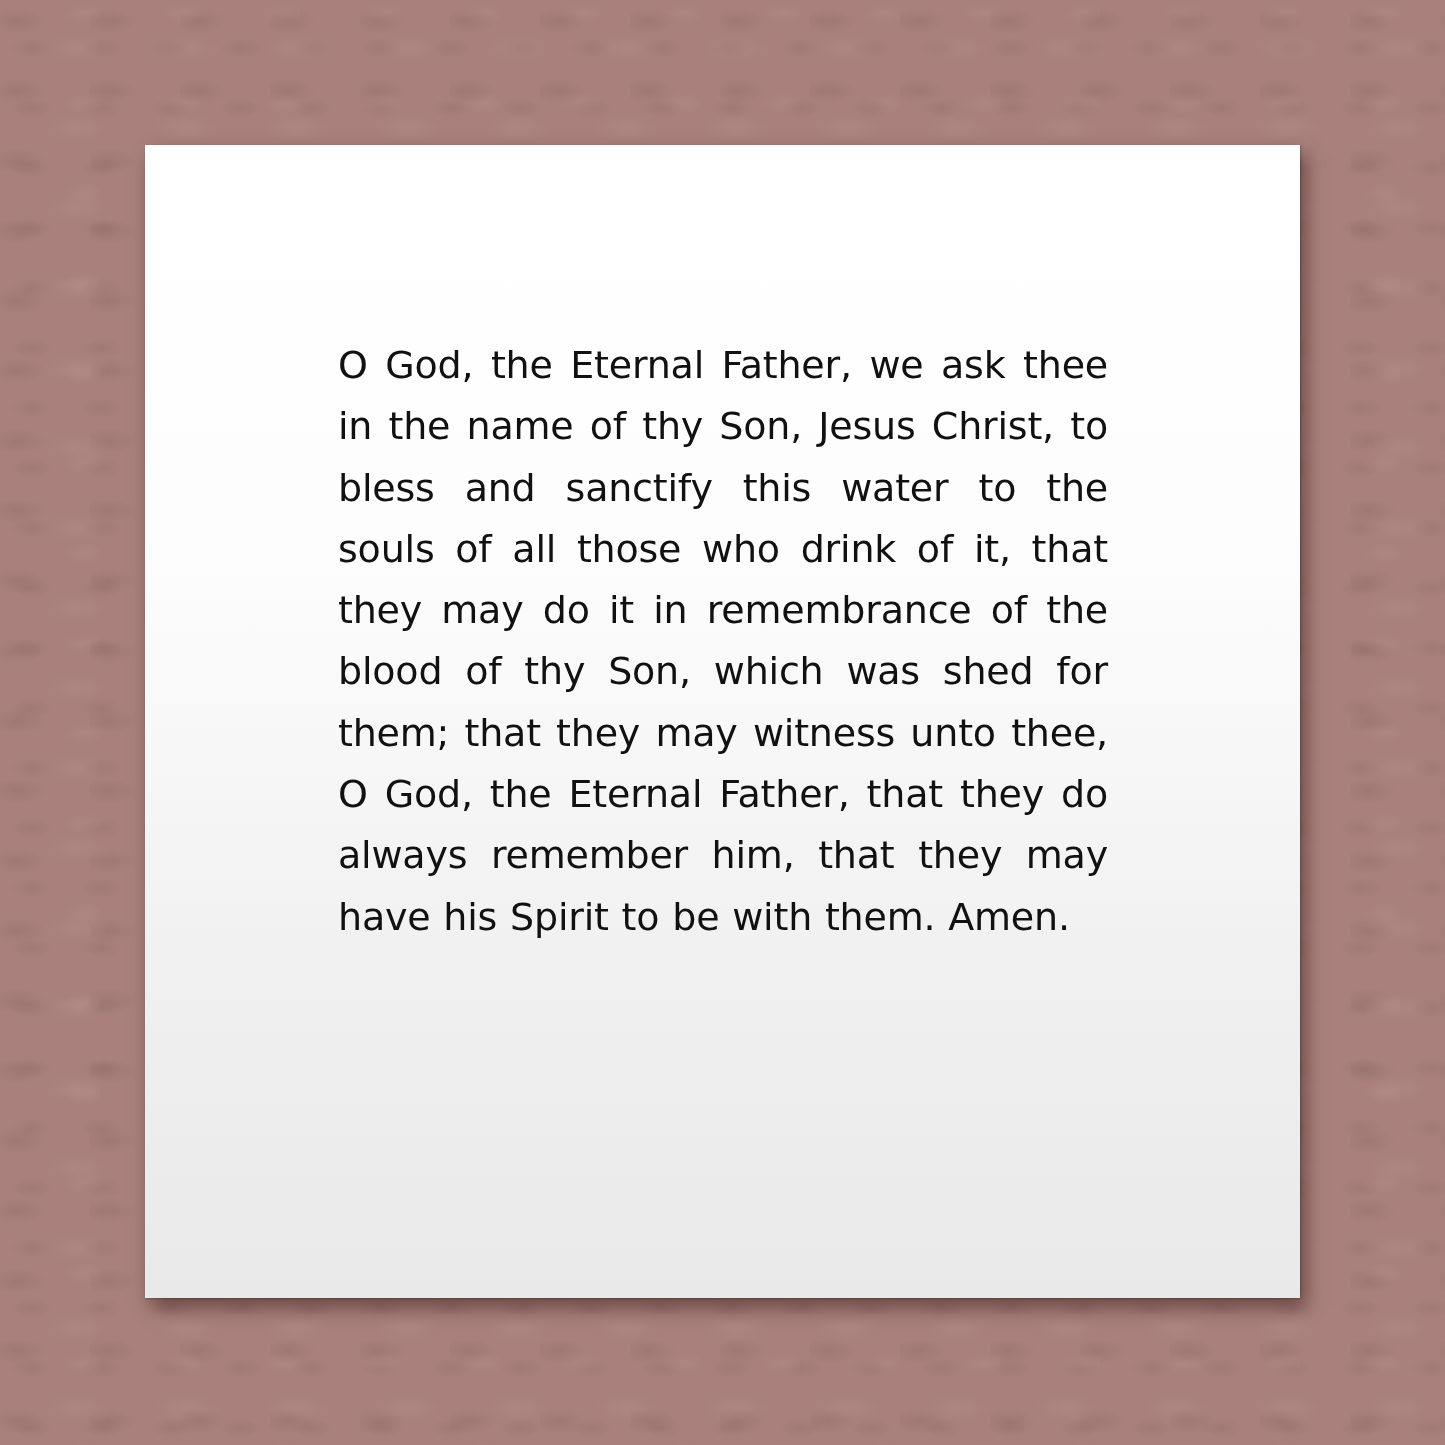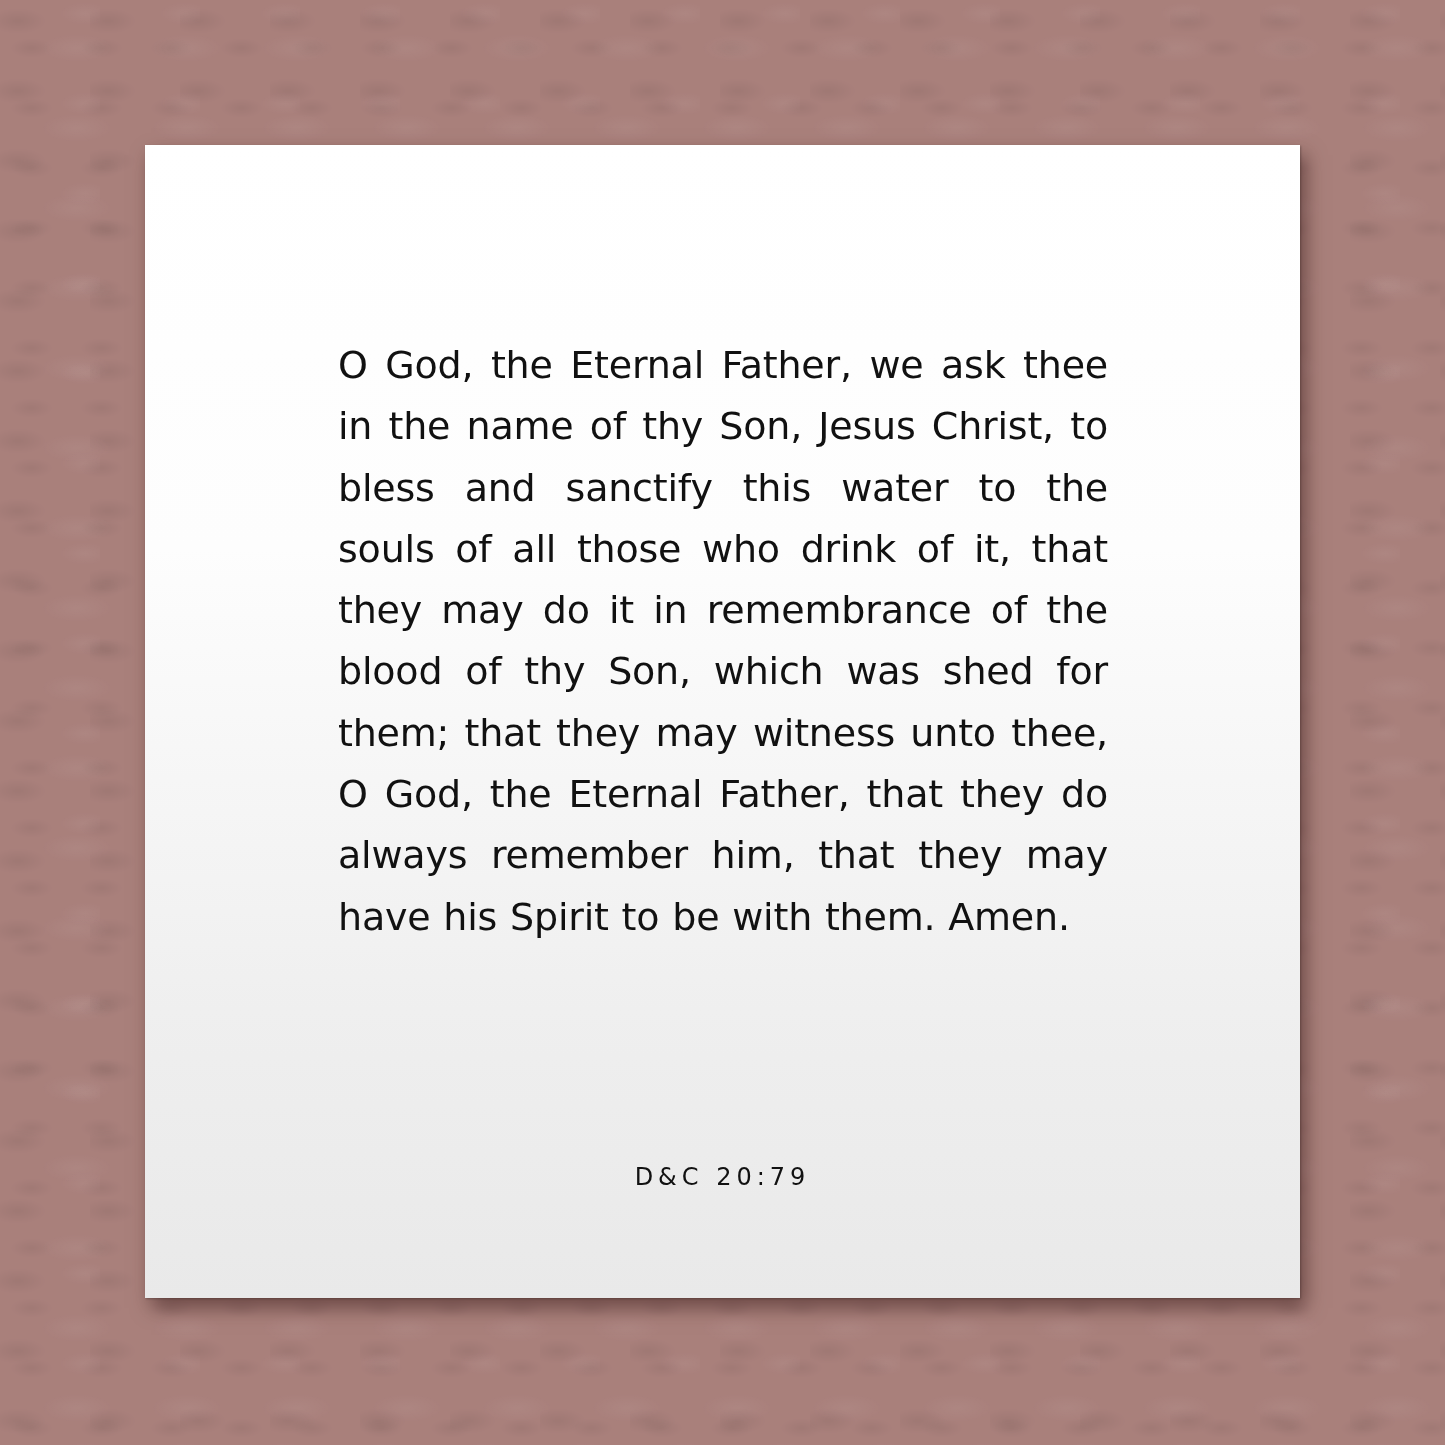--- a/index.html
+++ b/index.html
@@ -27,14 +27,13 @@
   .ref {
     position: absolute; left: 0; right: 0; top: 1018px;
     text-align: center; font-size: 24px; letter-spacing: 5px; color: #111;
   }
 </style>
 </head>
 <body>
 
 <div class="card">
   <div class="quote">O God, the Eternal Father, we ask thee in the name of thy Son, Jesus Christ, to bless and sanctify this water to the souls of all those who drink of it, that they may do it in remembrance of the blood of thy Son, which was shed for them; that they may witness unto thee, O God, the Eternal Father, that they do always remember him, that they may have his Spirit to be with them. Amen.</div>
-  <div class="ref">D&amp;C 20:79</div>
 </div>
 
 </body></html>

